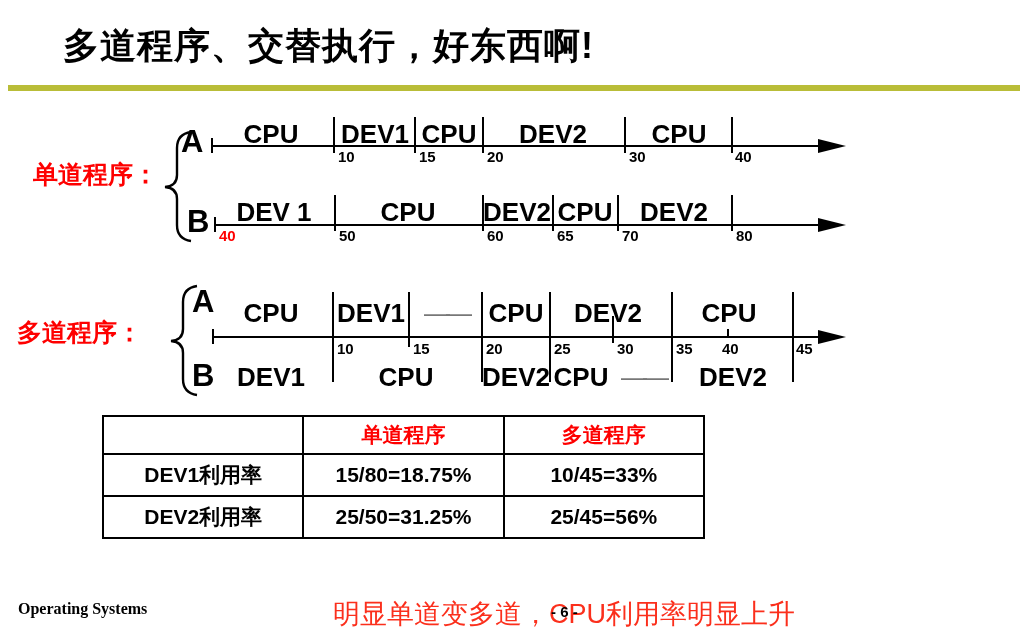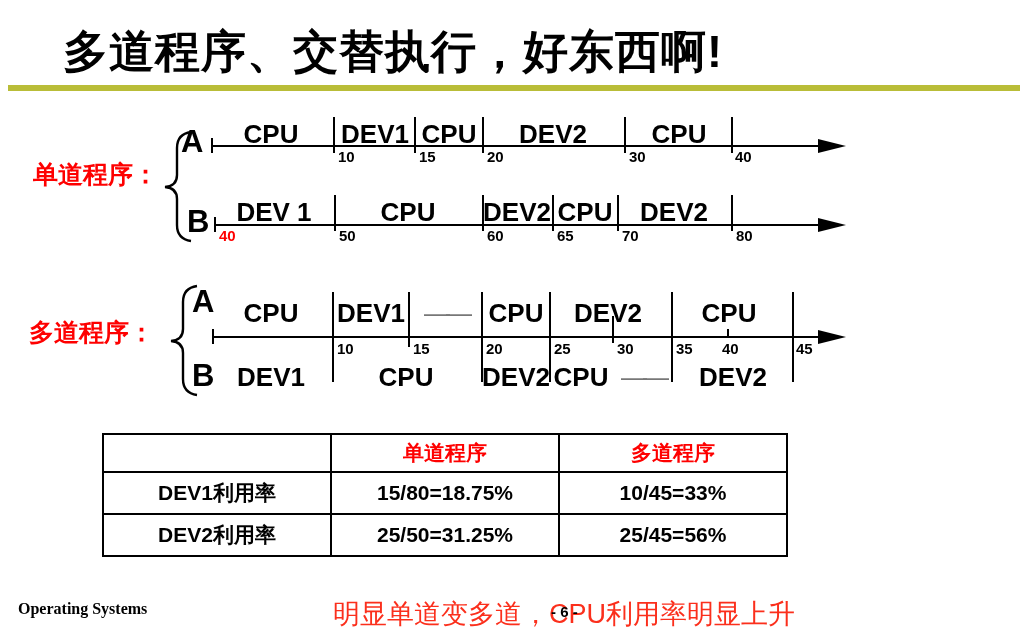--- a/index.html
+++ b/index.html
@@ -1,33 +1,33 @@
 <!DOCTYPE html>
 <html><head>
 <meta charset="utf-8">
 <style>
   html,body{margin:0;padding:0;background:#fff;}
   .slide{position:relative;width:1028px;height:644px;background:#ffffff;overflow:hidden;
          font-family:"Liberation Sans",sans-serif;}
-  .title{position:absolute;left:63px;top:22px;font-size:45px;font-weight:bold;color:#000;
+  .title{position:absolute;left:63px;top:22px;font-size:36px;font-weight:bold;color:#000;
          letter-spacing:1px;white-space:nowrap;}
   .divider{position:absolute;left:8px;top:85px;width:1012px;height:6px;background:#b9bd38;}
   .red-label{position:absolute;color:#fe0000;font-weight:bold;font-size:25px;white-space:nowrap;}
   .rowname{position:absolute;font-weight:bold;font-size:31px;color:#000;line-height:1;}
   .brace{position:absolute;}
   .seg{position:absolute;font-weight:bold;font-size:26px;color:#000;transform:translateX(-50%);
        white-space:nowrap;line-height:1;}
   .seg.dash{color:#777;letter-spacing:-4px;font-weight:normal;}
   .num{position:absolute;font-weight:bold;font-size:15px;color:#000;line-height:1;}
   .num.red{color:#fe0000;}
   .hline{position:absolute;height:2px;background:#000;}
   .vbar{position:absolute;width:2px;background:#000;}
   .arrow{position:absolute;width:0;height:0;border-left:28px solid #000;
          border-top:7px solid transparent;border-bottom:7px solid transparent;}
-  .util-table{position:absolute;left:102px;top:433px;width:686px;border-collapse:collapse;
+  .util-table{position:absolute;left:102px;top:415px;width:603px;border-collapse:collapse;
               table-layout:fixed;}
   .util-table td{border:2px solid #000;text-align:center;vertical-align:middle;
                  font-weight:bold;font-size:21px;color:#000;padding:0;}
   .util-table tr.hdr td{height:36px;}
   .util-table tr.body td{height:40px;}
   .util-table .red{color:#fe0000;}
   .footer-course{position:absolute;left:18px;top:600px;font-family:"Liberation Serif",serif;
                  font-weight:bold;font-size:16px;color:#000;}
   .footer-note{position:absolute;left:333px;top:596px;font-size:27px;color:#fb2f1c;white-space:nowrap;}
   .footer-page{position:absolute;left:551px;top:603px;font-weight:bold;font-size:15px;color:#000;z-index:5;}
@@ -80,21 +80,21 @@
   <div class="seg" style="left:408px;top:199px">CPU</div>
   <div class="seg" style="left:517px;top:199px">DEV2</div>
   <div class="seg" style="left:585px;top:199px">CPU</div>
   <div class="seg" style="left:674px;top:199px">DEV2</div>
   <div class="num" style="left:339px;top:228px">50</div>
   <div class="num" style="left:487px;top:228px">60</div>
   <div class="num" style="left:557px;top:228px">65</div>
   <div class="num" style="left:622px;top:228px">70</div>
   <div class="num" style="left:736px;top:228px">80</div>
 
-  <div class="red-label" style="left:29px;top:316px">多道程序：</div>
+  <div class="red-label" style="left:17px;top:316px">多道程序：</div>
 
   <svg class="brace" style="left:166px;top:284px" width="34" height="113" viewBox="0 0 34 113">
     <path d="M31 2 Q17 4 17 18 L17 45 Q17 56 5 57 Q17 58 17 69 L17 95 Q17 109 31 111" fill="none" stroke="#000" stroke-width="2.4"></path>
   </svg>
 
   <div class="rowname" style="left:192px;top:286px">A</div>
   <div class="rowname" style="left:192px;top:360px">B</div>
 
   <div class="hline" style="left:213px;top:336px;width:607px"></div>
   <div class="arrow" style="left:818px;top:330px"></div>

